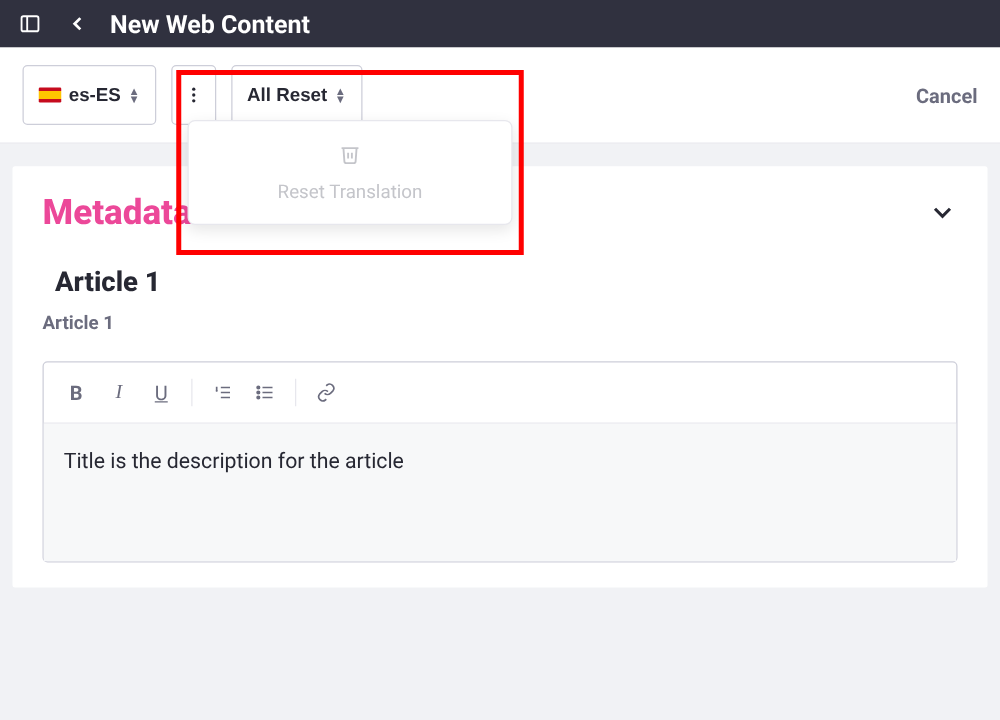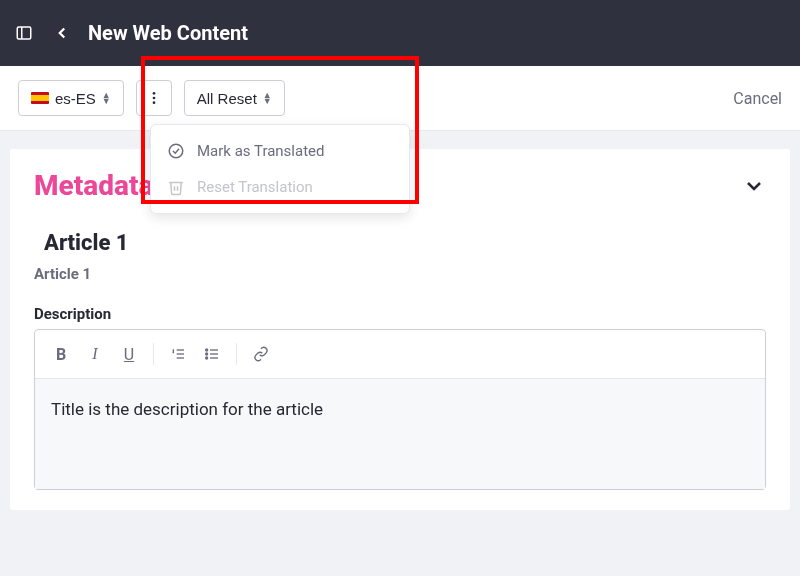--- a/index.html
+++ b/index.html
@@ -6,21 +6,21 @@
     body {
       font-family: -apple-system, BlinkMacSystemFont, "Segoe UI", Roboto, Helvetica, Arial, sans-serif;
       background: #f1f2f5;
       width: 800px;
       height: 576px;
       overflow: hidden;
       color: #272833;
     }
     .topbar {
       background: #30313f;
-      height: 66px;
+      height: 38px;
       display: flex;
       align-items: center;
       padding: 0 12px;
       gap: 14px;
     }
     .topbar-icon {
       width: 24px;
       height: 24px;
       display: flex;
       align-items: center;
@@ -44,24 +44,24 @@
     }
     .btn {
       display: inline-flex;
       align-items: center;
       gap: 6px;
       border: 1px solid #cdced9;
       background: #fff;
       border-radius: 4px;
       padding: 6px 12px;
       font-size: 15px;
-      font-weight: 400;
-      color: #272833;
-      cursor: pointer;
-      height: 36px;
+      font-weight: 700;
+      color: #272833;
+      cursor: pointer;
+      height: 48px;
     }
     .btn-icon-only {
       width: 36px;
       padding: 0;
       justify-content: center;
     }
     .flag-es {
       width: 18px;
       height: 12px;
       display: inline-block;
@@ -74,21 +74,21 @@
       font-size: 9px;
       line-height: 6px;
       color: #6b6c7e;
     }
     .toolbar-right {
       margin-left: auto;
     }
     .cancel-link {
       color: #6b6c7e;
       font-size: 16px;
-      font-weight: 400;
+      font-weight: 700;
       cursor: pointer;
     }
     .dropdown-menu {
       position: absolute;
       top: 58px;
       left: 150px;
       background: #fff;
       border: 1px solid #e7e7ed;
       border-radius: 6px;
       box-shadow: 0 4px 12px rgba(0,0,0,0.1);
@@ -98,21 +98,21 @@
     }
     .dropdown-item {
       display: flex;
       align-items: center;
       gap: 12px;
       padding: 9px 16px;
       font-size: 15px;
       cursor: pointer;
     }
     .dropdown-item.enabled { color: #6b6c7e; }
-    .dropdown-item.disabled { color: #c4c5ca; cursor: default; }
+    .dropdown-item.disabled { color: #c4c5ca; cursor: default; flex-direction: column; }
     .dropdown-item svg { flex-shrink: 0; }
     .highlight-box {
       position: absolute;
       top: 56px;
       left: 141px;
       width: 278px;
       height: 148px;
       border: 4px solid #ff0000;
       pointer-events: none;
       z-index: 100;
@@ -239,27 +239,20 @@
     <span class="sort-arrows">
         <span>▲</span>
         <span>▼</span>
       </span>
   </button>
   <div class="toolbar-right">
     <span class="cancel-link">Cancel</span>
   </div>
 
   <div class="dropdown-menu">
-    <div class="dropdown-item enabled">
-      <svg width="18" height="18" viewBox="0 0 24 24" fill="none" stroke="currentColor" stroke-width="2">
-          <circle cx="12" cy="12" r="9"></circle>
-          <polyline points="8 12 11 15 16 9"></polyline>
-        </svg>
-      <span>Mark as Translated</span>
-    </div>
     <div class="dropdown-item disabled">
       <svg width="18" height="18" viewBox="0 0 24 24" fill="none" stroke="currentColor" stroke-width="2">
           <polyline points="3 6 5 6 21 6"></polyline>
           <path d="M19 6l-1 14a2 2 0 0 1-2 2H8a2 2 0 0 1-2-2L5 6"></path>
           <path d="M10 11v6M14 11v6"></path>
         </svg>
       <span>Reset Translation</span>
     </div>
   </div>
 </div>
@@ -273,21 +266,20 @@
       <div class="chevron-down">
         <svg width="24" height="24" viewBox="0 0 24 24" fill="none" stroke="#272833" stroke-width="2.5">
             <polyline points="6 9 12 15 18 9"></polyline>
           </svg>
       </div>
     </div>
 
     <div class="title-value">Article 1</div>
     <div class="title-ref">Article 1</div>
 
-    <div class="field-label">Description</div>
     <div class="rte-wrapper">
       <div class="rte-toolbar">
         <div class="rte-btn bold">B</div>
         <div class="rte-btn italic">I</div>
         <div class="rte-btn underline">U</div>
         <div class="rte-divider"></div>
         <div class="rte-btn">
           <svg width="16" height="16" viewBox="0 0 24 24" fill="none" stroke="currentColor" stroke-width="2">
               <line x1="10" y1="6" x2="21" y2="6"></line>
               <line x1="10" y1="12" x2="21" y2="12"></line>

